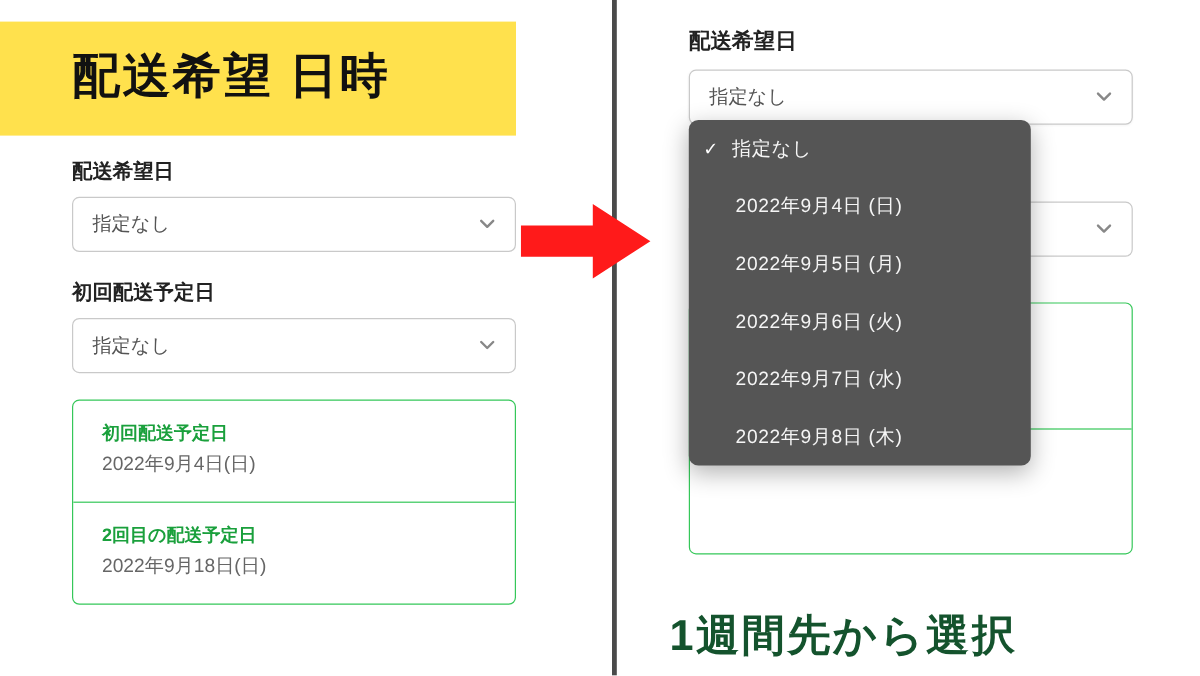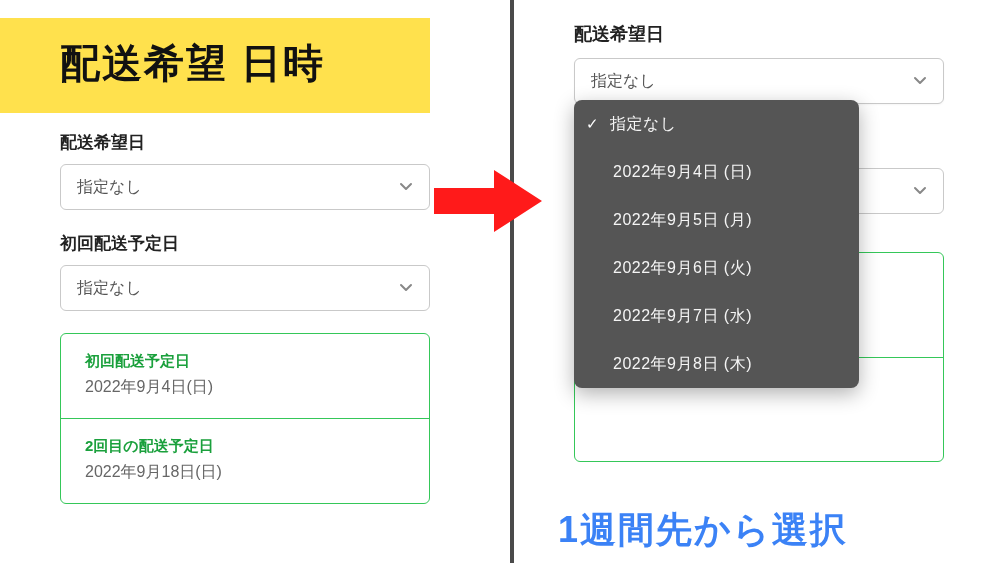--- a/index.html
+++ b/index.html
@@ -191,21 +191,21 @@
     height: 1px;
     background: #35c759;
   }
 
   .caption-red {
     position: absolute;
     bottom: 8px;
     left: 44px;
     font-size: 36px;
     font-weight: 800;
-    color: #3b82f6;
+    color: #14532d;
     letter-spacing: 2px;
   }
 </style>
 </head>
 <body>
 
 <div class="main-wrap">
 
   <div class="left-pane">
     <div class="title-banner">

